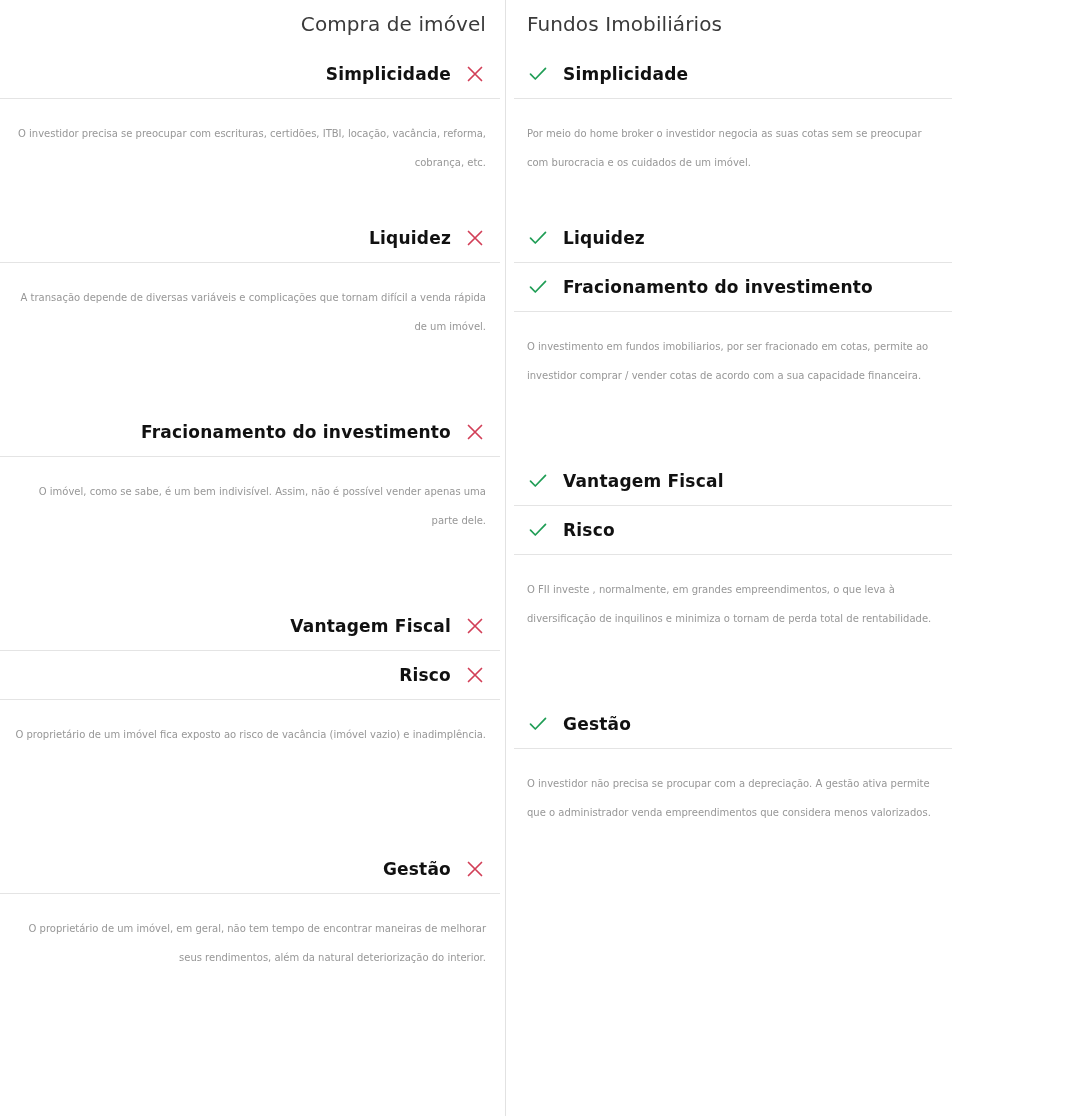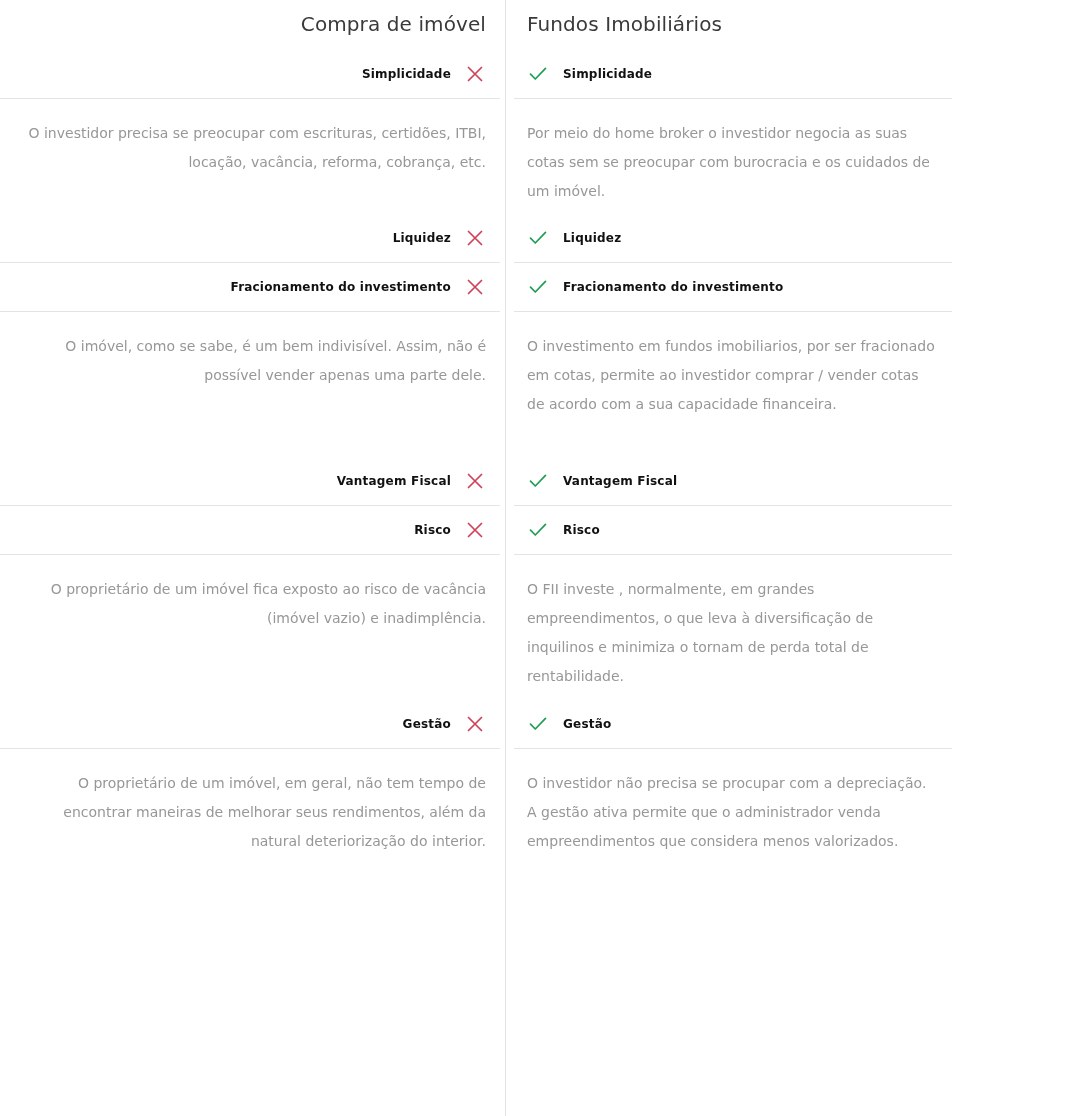--- a/index.html
+++ b/index.html
@@ -50,21 +50,21 @@
   
   .feature {
     display: flex;
     align-items: center;
     height: 48px;
   }
   .col-left .feature  { justify-content: flex-end; padding-right: 19px; }
   .col-right .feature { justify-content: flex-start; padding-left: 22px; }
 
   .feature-label {
-    font-size: 12px;
+    font-size: 17px;
     font-weight: bold;
     color: #111111;
     letter-spacing: .2px;
     white-space: nowrap;
   }
   .icon-x, .icon-check {
     display: inline-block;
     width: 22px;
     height: 22px;
     flex: 0 0 22px;
@@ -76,21 +76,21 @@
   
   .sep {
     height: 1px;
     background: #e4e4e4;
   }
   .col-left .sep  { margin-right: 5px; }
   .col-right .sep { margin-left: 9px; margin-right: 9px; }
 
   
   .desc {
-    font-size: 14px;
+    font-size: 10px;
     line-height: 29px;
     color: #979797;
     font-weight: 400;
     padding-top: 20px;
   }
   .col-left .desc {
     text-align: right;
     padding-right: 19px;
     padding-left: 14px;
   }
@@ -130,20 +130,21 @@
     <div class="block">
       <div class="feature">
         <span class="feature-label">Liquidez</span>
         <span class="icon-x">
           <svg viewBox="0 0 22 22">
               <path d="M4.5 4.5 L17.5 17.5 M17.5 4.5 L4.5 17.5" stroke="#d23f57" stroke-width="1.7" fill="none" stroke-linecap="round"></path>
             </svg>
         </span>
       </div>
       <div class="sep"></div>
+      <div class="desc" style="height:145px">A transação depende de diversas variáveis e complicações que tornam difícil a venda rápida de um imóvel.</div>
     </div>
 
     <div class="block">
       <div class="feature">
         <span class="feature-label">Fracionamento do investimento</span>
         <span class="icon-x">
           <svg viewBox="0 0 22 22">
               <path d="M4.5 4.5 L17.5 17.5 M17.5 4.5 L4.5 17.5" stroke="#d23f57" stroke-width="1.7" fill="none" stroke-linecap="round"></path>
             </svg>
         </span>

